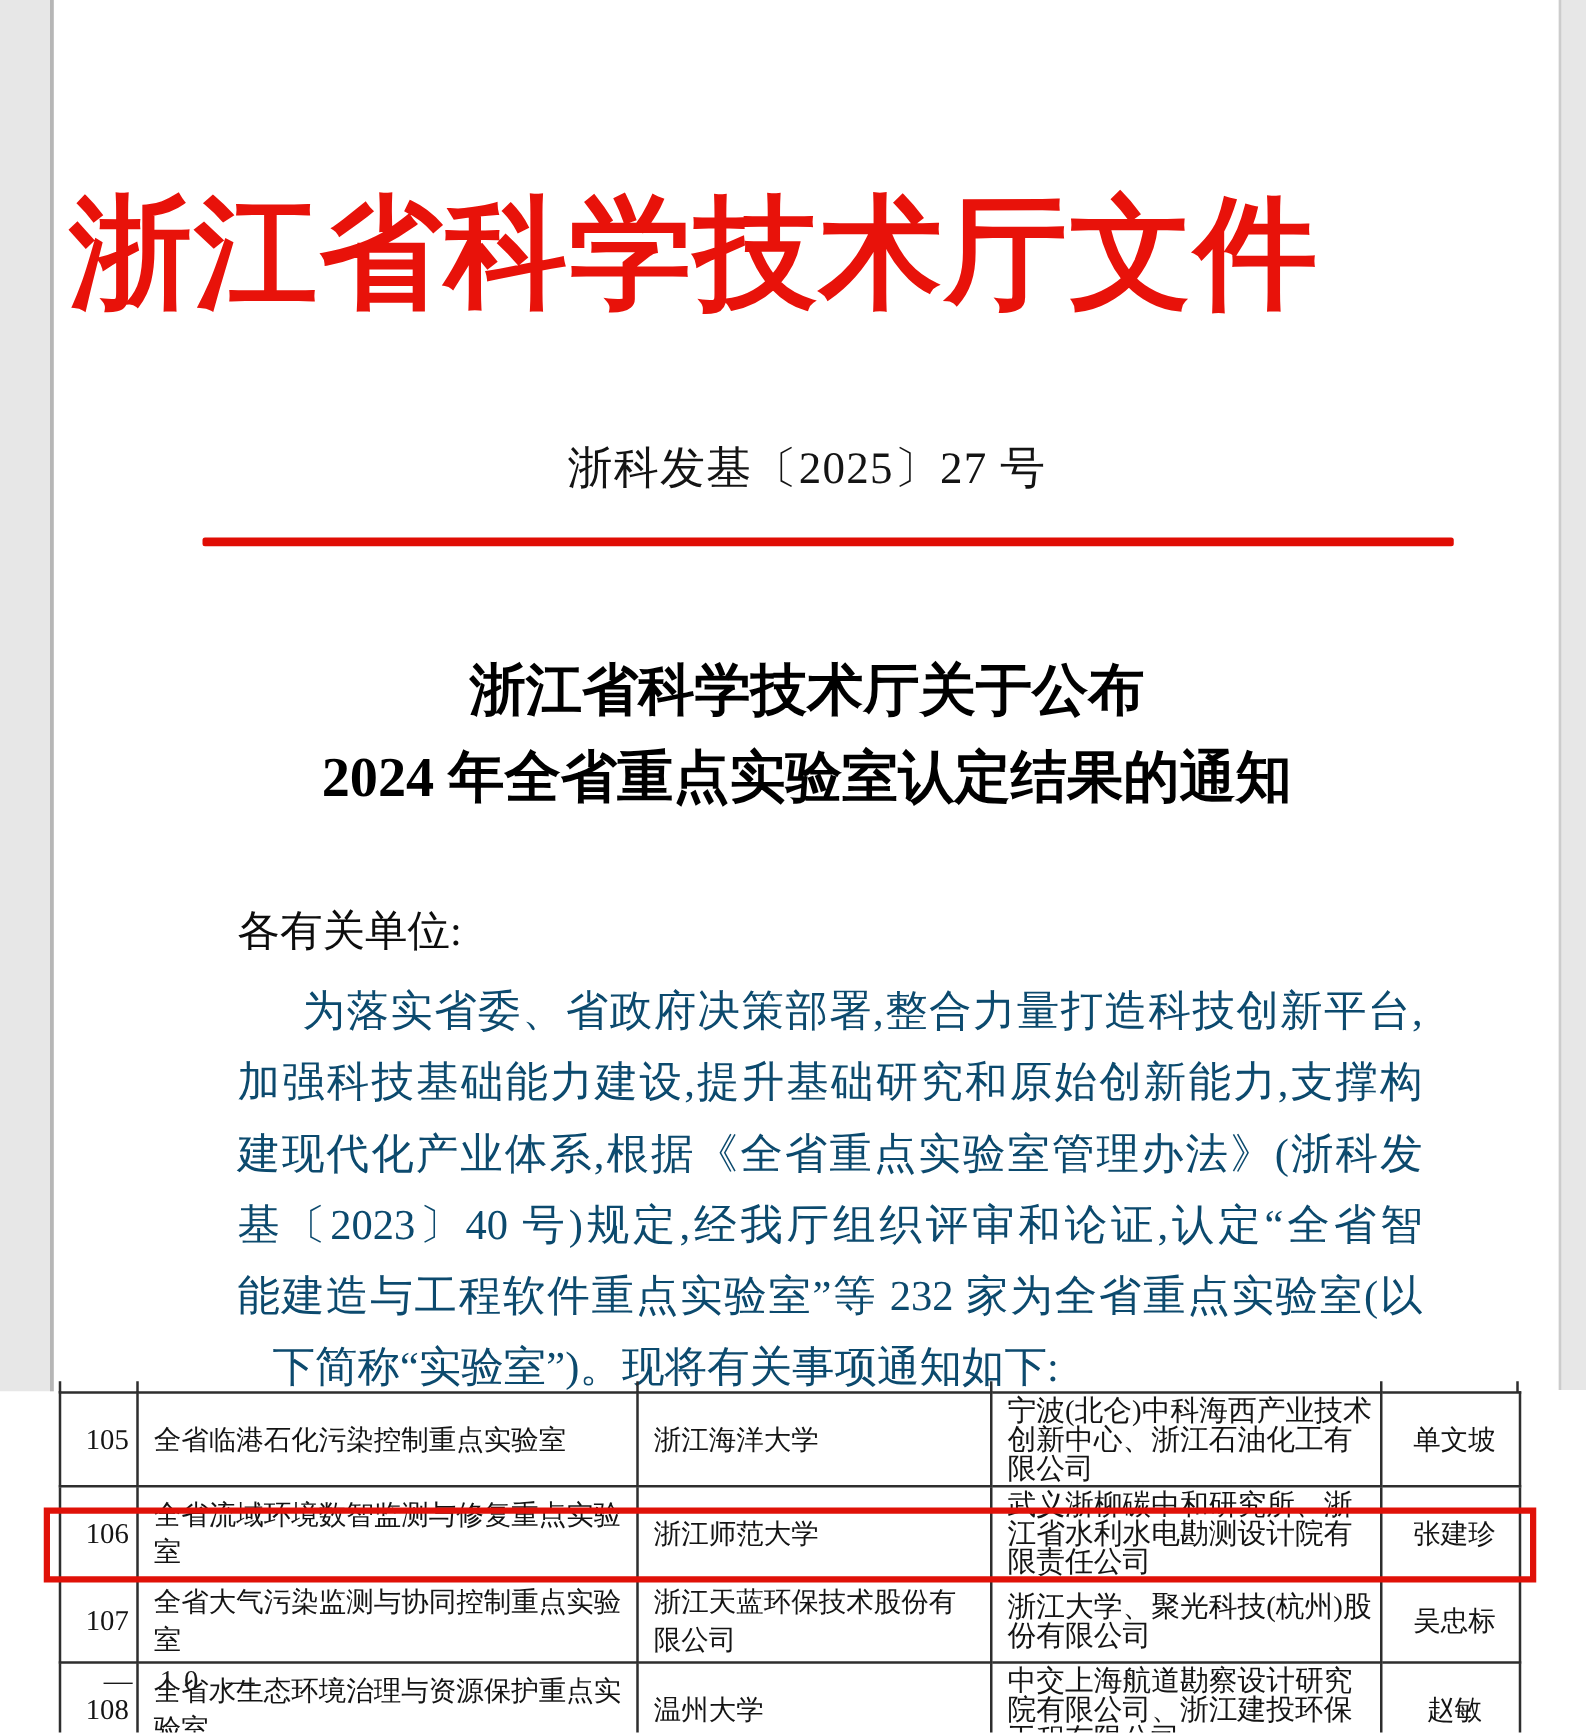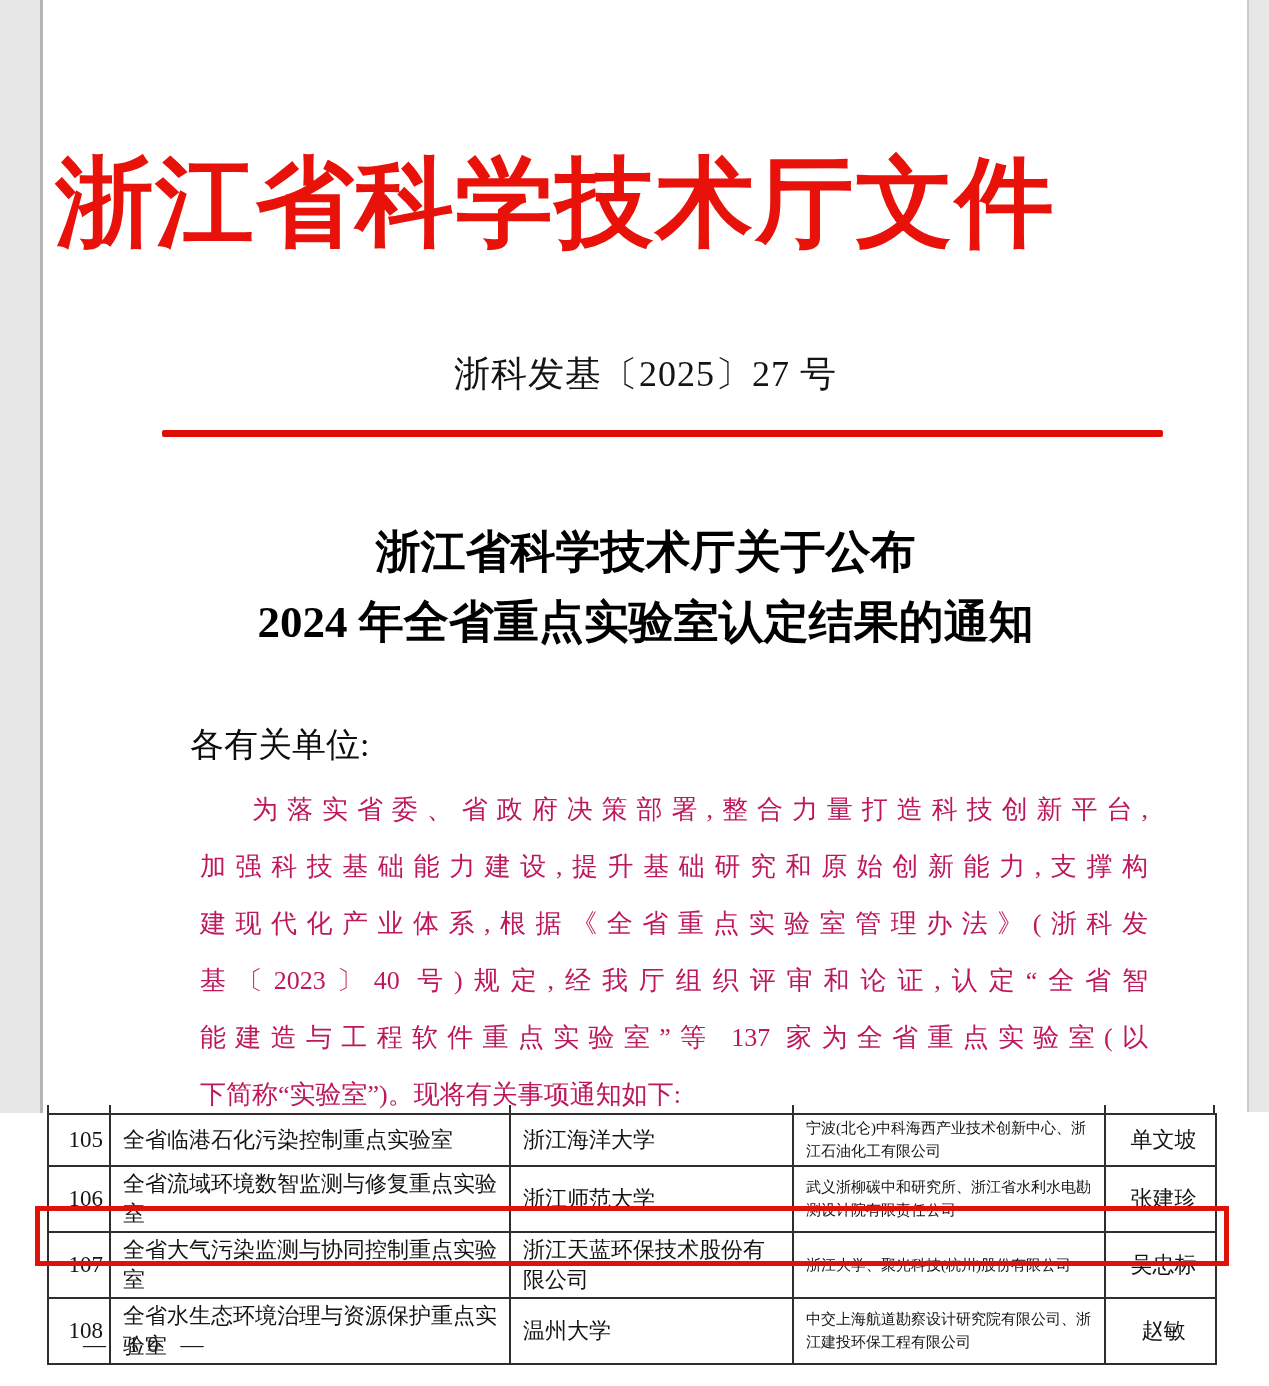--- a/index.html
+++ b/index.html
@@ -34,46 +34,46 @@
   .doc-title{
     position:absolute;left:43px;width:1205px;text-align:center;
     font-size:45px;font-weight:bold;color:#000;white-space:nowrap;
   }
   .doc-title.line1{top:522px;}
   .doc-title.line2{top:592px;}
   .salutation{
     position:absolute;left:190px;top:722px;font-size:34px;color:#0d0d0d;
   }
   .body-text{
-    position:absolute;left:200px;top:781px;width:948px;
-    font-size:26px;color:#be185d;
+    position:absolute;left:190px;top:781px;width:948px;
+    font-size:34px;color:#0c4a6e;
   }
   .bline{
     height:57px;line-height:57px;white-space:nowrap;
     text-align:justify;text-align-last:justify;
   }
   .bline.first{padding-left:52px;}
-  .bline.last{text-align-last:left;}
+  .bline.last{text-align-last:left;margin-left:28px;}
   
   .col-stub{
     position:absolute;top:1105px;width:2px;height:9px;background:#2e2e2e;
   }
   table.result-table{
     position:absolute;left:47px;top:1113px;width:1168px;
     border-collapse:collapse;table-layout:fixed;
     font-size:22px;color:#141414;
   }
   table.result-table td{
     border:2px solid #2e2e2e;vertical-align:middle;
     padding:2px 6px 2px 12px;overflow:hidden;
   }
   td.c-no{text-align:right;padding:2px 2px;font-size:23px;}
   td.c-lab{}
   td.c-inst{}
-  td.c-partners{font-size:15px;line-height:23px;padding-left:10px;padding-right:3px;}
+  td.c-partners{font-size:23px;line-height:23px;padding-left:10px;padding-right:3px;}
   td.c-director{text-align:center;padding:2px 2px;}
   tr.r1{height:52px;} tr.r2{height:50px;margin-top:32px;} tr.r3{height:53px;} tr.r4{height:50px;}
   .highlight-box{
     position:absolute;left:35px;top:1206px;width:1194px;height:60px;
     border:5px solid #e01108;box-sizing:border-box;background:transparent;
   }
   .page-number{
     position:absolute;left:83px;top:1332px;font-size:23px;color:#1a1a1a;
     letter-spacing:8px;
   }
@@ -91,21 +91,21 @@
 <div class="doc-title line1">浙江省科学技术厅关于公布</div>
 <div class="doc-title line2">2024 年全省重点实验室认定结果的通知</div>
 
 <div class="salutation">各有关单位:</div>
 
 <div class="body-text">
   <div class="bline first">为落实省委、省政府决策部署,整合力量打造科技创新平台,</div>
   <div class="bline">加强科技基础能力建设,提升基础研究和原始创新能力,支撑构</div>
   <div class="bline">建现代化产业体系,根据《全省重点实验室管理办法》(浙科发</div>
   <div class="bline">基〔2023〕40 号)规定,经我厅组织评审和论证,认定“全省智</div>
-  <div class="bline">能建造与工程软件重点实验室”等 137 家为全省重点实验室(以</div>
+  <div class="bline">能建造与工程软件重点实验室”等 232 家为全省重点实验室(以</div>
   <div class="bline last">下简称“实验室”)。现将有关事项通知如下:</div>
 </div>
 
 <div class="col-stub" style="left:47px"></div>
 <div class="col-stub" style="left:109px"></div>
 <div class="col-stub" style="left:509px"></div>
 <div class="col-stub" style="left:792px"></div>
 <div class="col-stub" style="left:1104px"></div>
 <div class="col-stub" style="left:1213px"></div>
 

